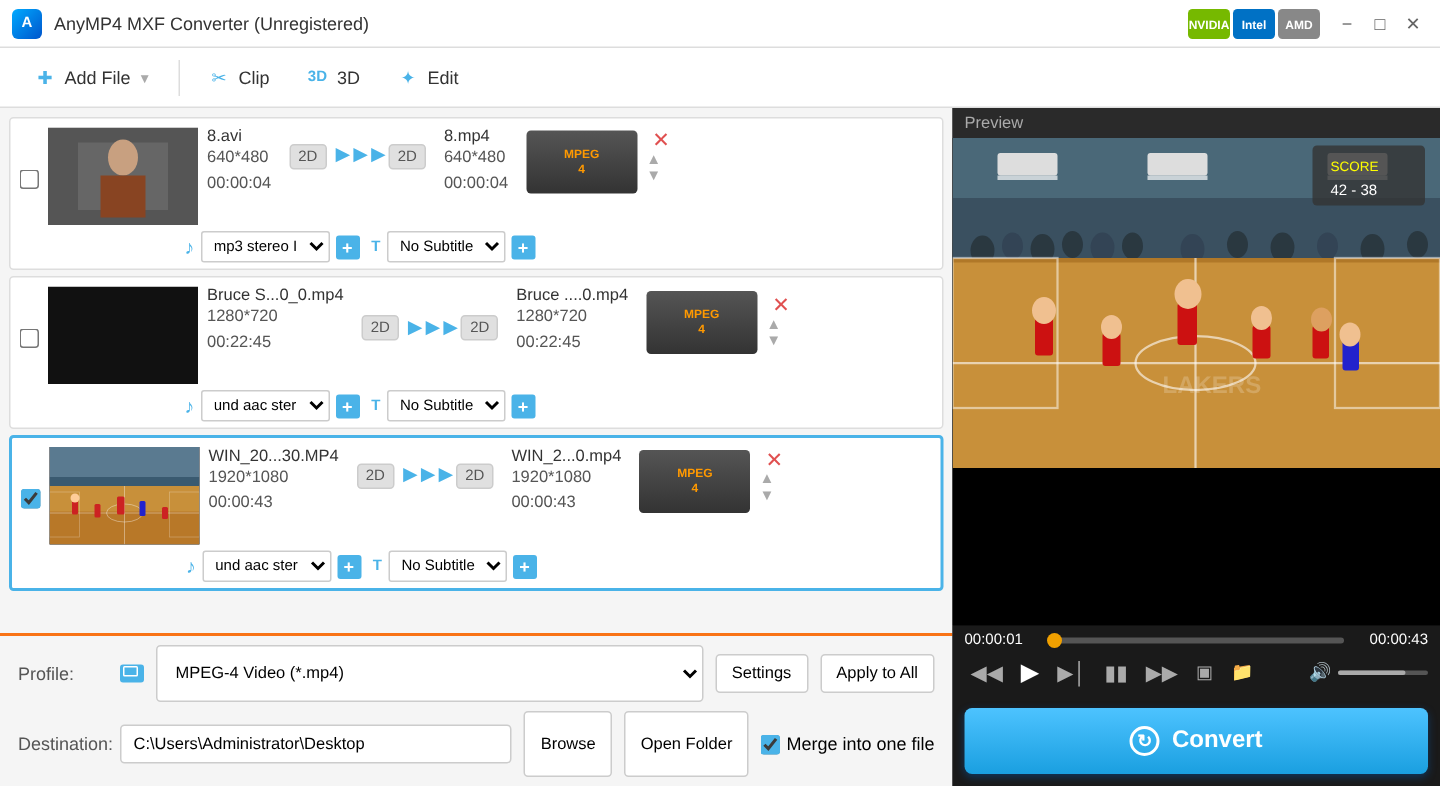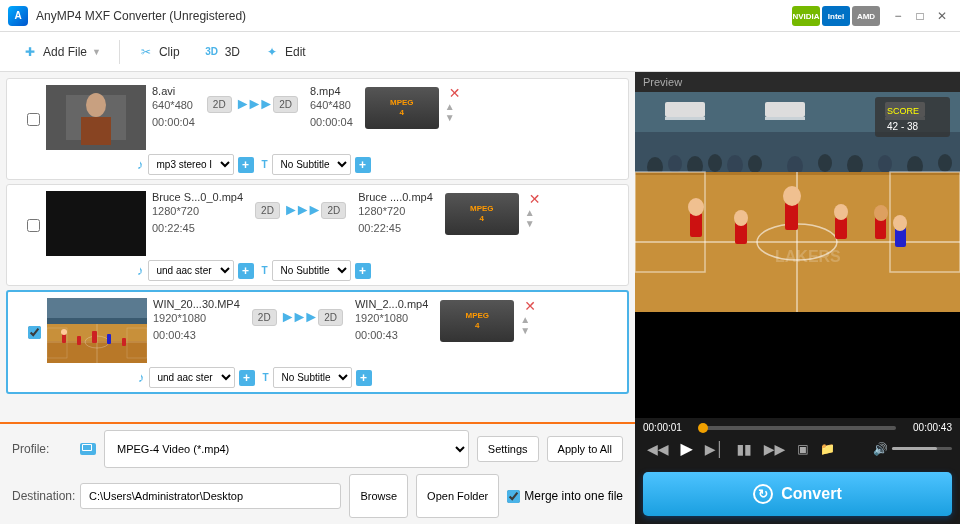--- a/index.html
+++ b/index.html
@@ -96,21 +96,21 @@
       padding: 6px;
       display: flex;
       flex-direction: column;
       gap: 4px;
     }
 
     .file-item {
       background: #fff;
       border: 1px solid #ddd;
       border-radius: 3px;
-      padding: 6px 6px 4px 20px;
+      padding: 6px 6px 4px 6px;
     }
     .file-item.selected {
       border: 2px solid #4ab3e8;
     }
 
     .file-item-top {
       display: flex;
       align-items: flex-start;
       gap: 6px;
     }
@@ -476,21 +476,21 @@
         </div>
       </div>
 
       <div class="file-item">
         <div class="file-item-top">
           <input type="checkbox" class="file-checkbox" style="">
           <div class="file-thumb">
             <div style="width:100%; height:100%; background:#111;"></div>
           </div>
           <div class="file-info">
-            <div style="display:flex; align-items:flex-start; gap:4px;">
+            <div style="display:flex; align-items:center; gap:4px;">
               <div>
                 <div class="file-name">Bruce S...0_0.mp4</div>
                 <div class="file-details">1280*720<br>00:22:45</div>
               </div>
               <div class="file-arrows">
                 <span class="dim-badge">2D</span>
                 <span style="color:#4ab3e8; font-size:16px; letter-spacing:-4px;">►►►</span>
                 <span class="dim-badge">2D</span>
               </div>
               <div>

